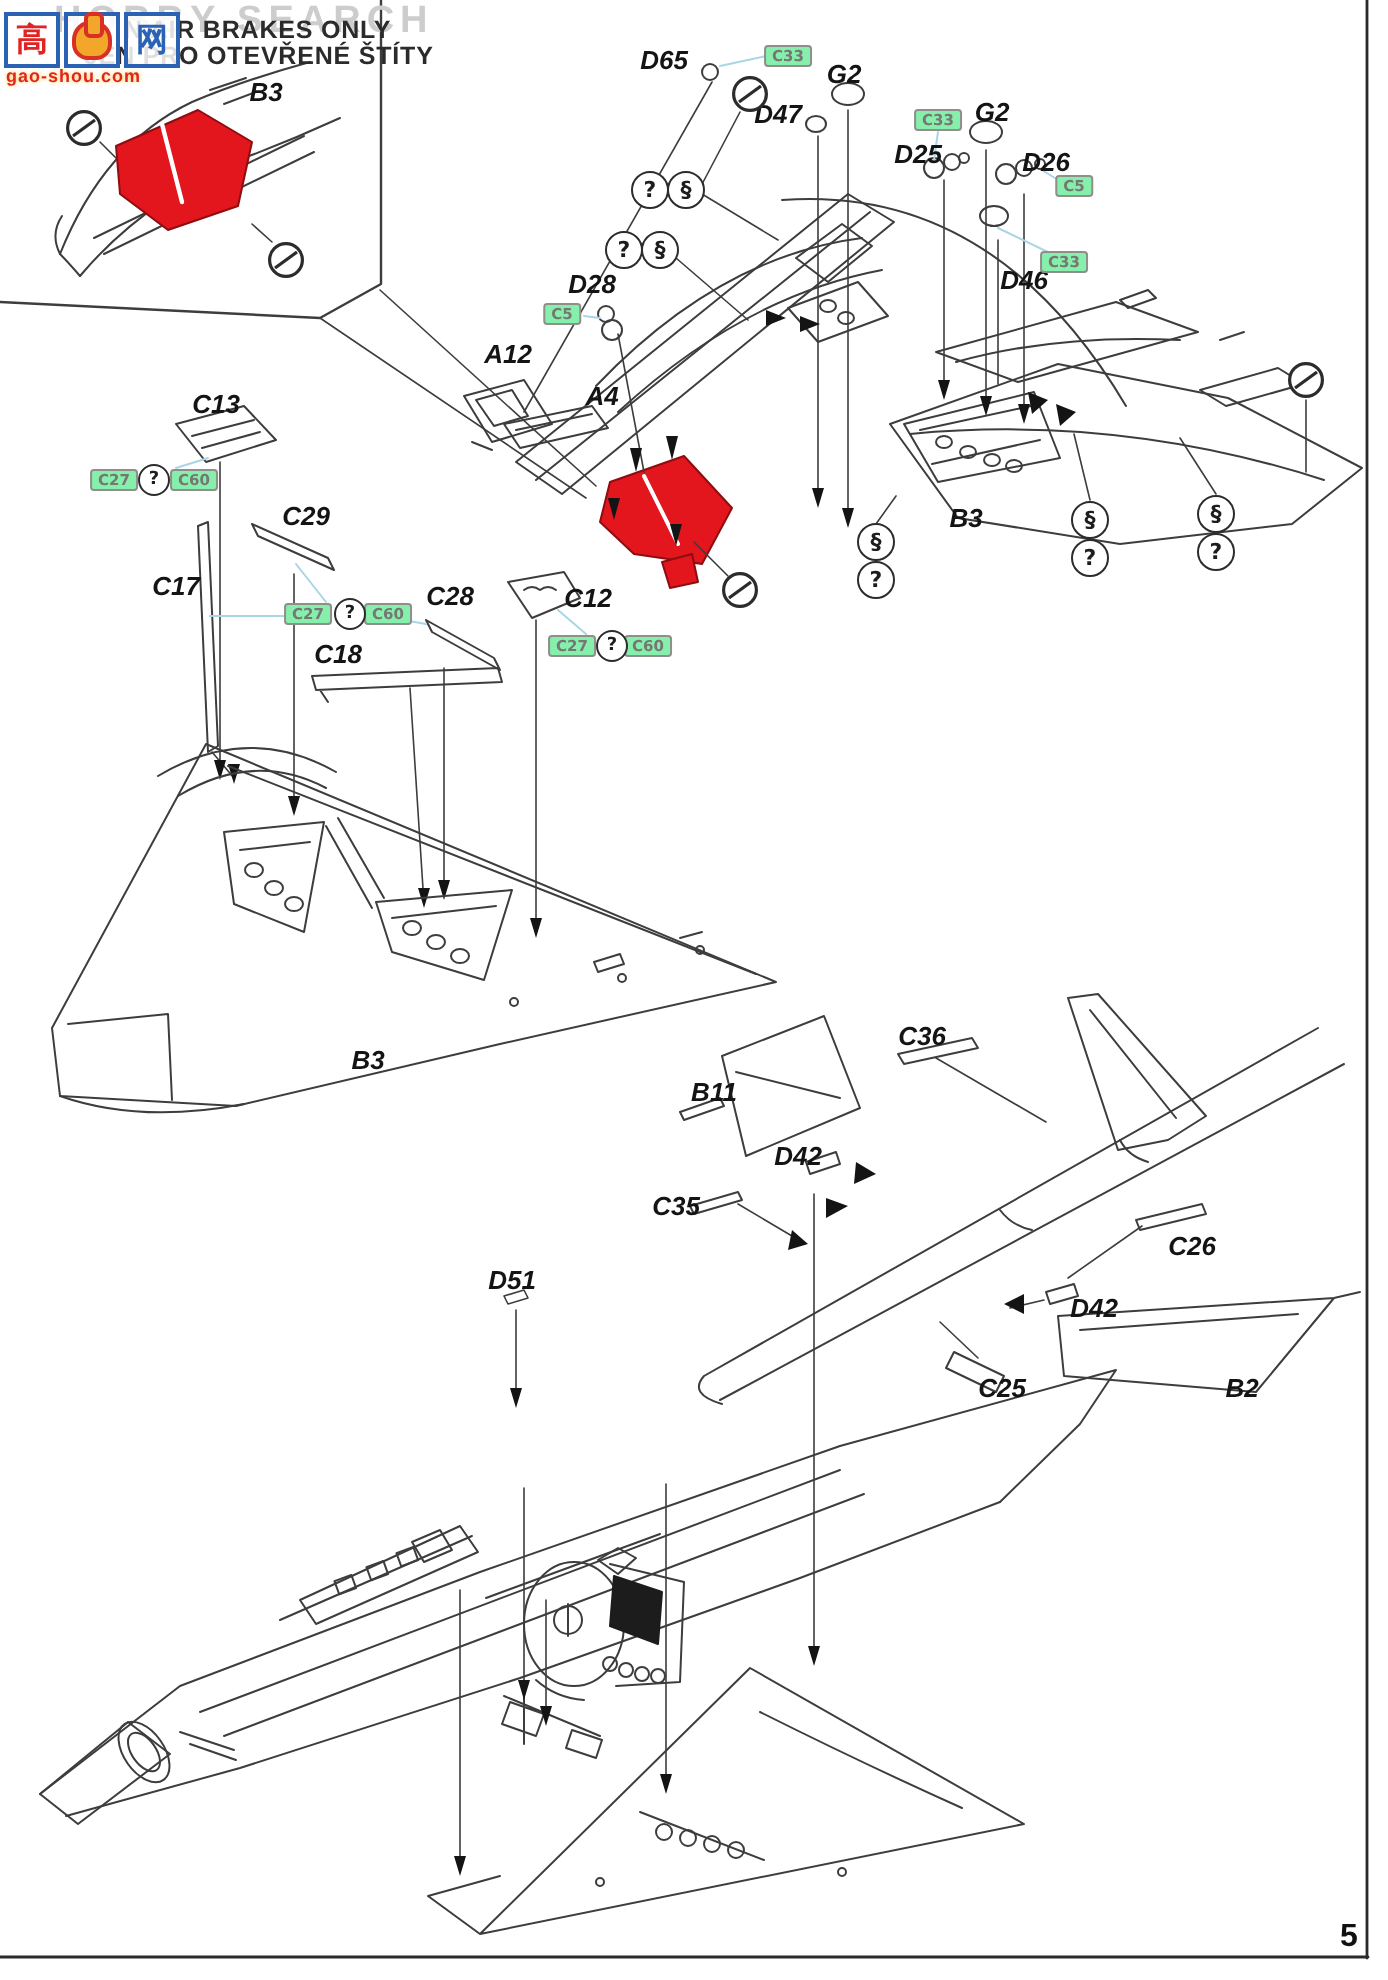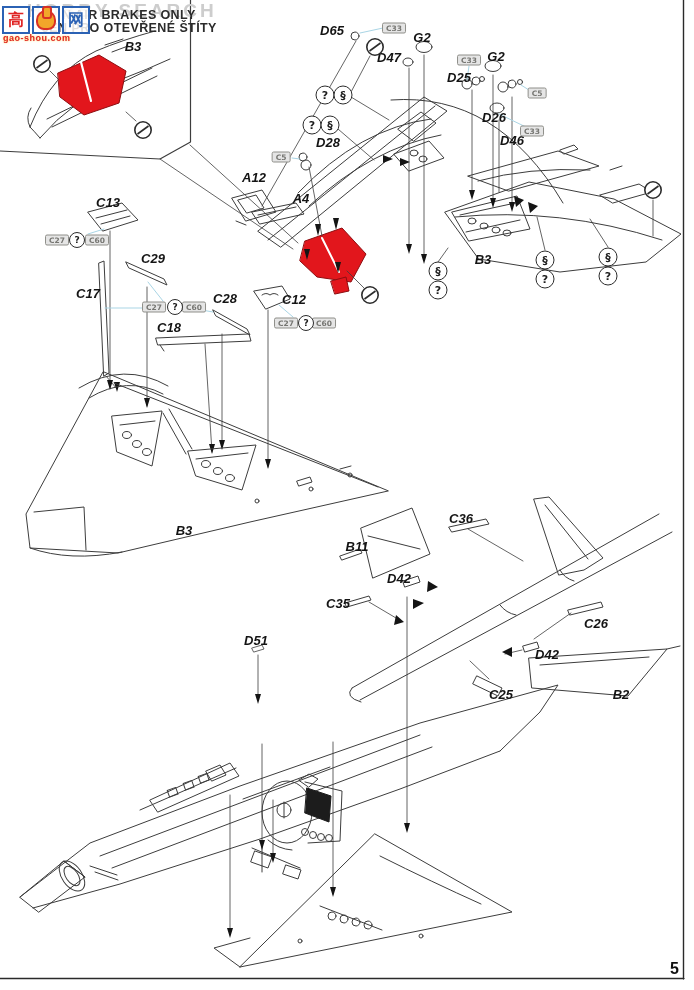--- a/index.html
+++ b/index.html
@@ -2,21 +2,21 @@
 <html><head>
 <meta charset="utf-8">
 <style>
   html,body{margin:0;padding:0;background:#f3f4f5;}
   #page{position:relative;width:694px;height:990px;background:#ffffff;overflow:hidden;
         font-family:"Liberation Sans",sans-serif;}
   svg.art{position:absolute;left:0;top:0;}
   .plabel{position:absolute;transform:translate(-50%,-50%);font:italic bold 13px "Liberation Sans",sans-serif;
           color:#141414;white-space:nowrap;z-index:5;}
   .cbox{position:absolute;transform:translate(-50%,-50%);font:bold 7.5px "DejaVu Sans",sans-serif;color:#767672;
-        border:1px solid #8f8f8a;border-radius:2px;padding:0 3px;line-height:9px;background:#e5e5e5;z-index:5;}
+        border:1px solid #8f8f8a;border-radius:2px;padding:0 3px;line-height:9px;background:#86efac;z-index:5;}
   .csym{position:absolute;transform:translate(-50%,-50%);width:17px;height:17px;border:1.6px solid #2c2c2c;
         border-radius:50%;background:#fff;font:bold 11px "DejaVu Sans",sans-serif;color:#1d1d1d;
         display:flex;align-items:center;justify-content:center;z-index:5;}
   .csym.sm{width:14px;height:14px;font-size:9px;border-width:1.4px;}
   .noglue{position:absolute;transform:translate(-50%,-50%);width:20px;height:20px;z-index:5;}
   .hdr{position:absolute;font:bold 12.5px "Liberation Sans",sans-serif;color:#2b2b2b;
        letter-spacing:.4px;white-space:nowrap;z-index:2;}
   .pagenum{position:absolute;font:bold 16px "Liberation Sans",sans-serif;color:#111;z-index:5;}
   
   .wm-search{position:absolute;left:27px;top:0px;font:bold 19px "Liberation Sans",sans-serif;
@@ -222,23 +222,23 @@
     <div class="wm-box blue">网</div>
   </div>
   <div class="wm-url">gao-shou.com</div>
 
   <div class="plabel" style="left:133px;top:46px;">B3</div>
   <div class="plabel" style="left:332px;top:30px;">D65</div>
   <div class="plabel" style="left:422px;top:37px;">G2</div>
   <div class="plabel" style="left:389px;top:57px;">D47</div>
   <div class="plabel" style="left:496px;top:56px;">G2</div>
   <div class="plabel" style="left:459px;top:77px;">D25</div>
-  <div class="plabel" style="left:494px;top:81px;margin-top:36px;">D26</div>
+  <div class="plabel" style="left:523px;top:81px;">D26</div>
   <div class="plabel" style="left:512px;top:118px;margin-top:22px;">D46</div>
-  <div class="plabel" style="left:296px;top:142px;margin-left:32px;">D28</div>
+  <div class="plabel" style="left:296px;top:142px;">D28</div>
   <div class="plabel" style="left:254px;top:177px;">A12</div>
   <div class="plabel" style="left:301px;top:198px;">A4</div>
   <div class="plabel" style="left:483px;top:259px;">B3</div>
   <div class="plabel" style="left:108px;top:202px;">C13</div>
   <div class="plabel" style="left:153px;top:258px;">C29</div>
   <div class="plabel" style="left:88px;top:293px;">C17</div>
   <div class="plabel" style="left:225px;top:298px;">C28</div>
   <div class="plabel" style="left:294px;top:299px;">C12</div>
   <div class="plabel" style="left:169px;top:327px;">C18</div>
   <div class="plabel" style="left:184px;top:530px;">B3</div>

